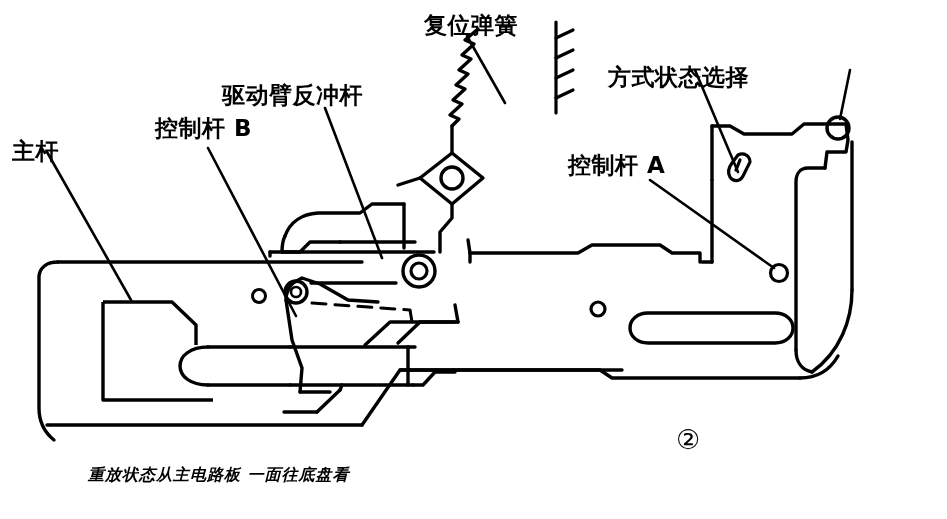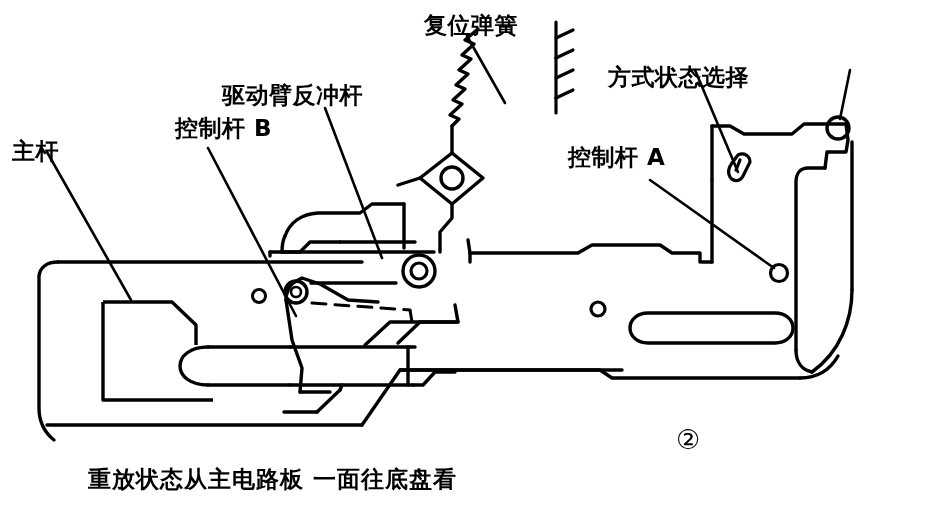--- a/index.html
+++ b/index.html
@@ -31,22 +31,23 @@
     font-weight: bold;
     white-space: pre;
     line-height: 1.18;
     letter-spacing: 0.5px;
   }
   .lbl-cn {
     font-family: "DejaVu Sans", "Liberation Sans", sans-serif;
     font-size: 23px;
   }
   .lbl-caption {
-    font-size: 23px;
+    font-size: 16px;
     letter-spacing: 1px;
+    font-style: italic;
   }
   .lbl-center {
     text-align: center;
   }
   .circled-num {
     position: absolute;
     font-size: 27px;
     font-family: "DejaVu Sans", "Liberation Sans", sans-serif;
     color: #000;
     line-height: 1;
@@ -216,30 +217,30 @@
       <line x1="467" y1="36" x2="505" y2="103"></line>
       <line x1="695" y1="70" x2="738" y2="172"></line>
       <line x1="850" y1="70" x2="840" y2="119"></line>
       <line x1="650" y1="180" x2="774" y2="268"></line>
     </g>
 
   </svg>
 
   <div class="lbl lbl-cn" style="left:12px; top:122px;margin-top:16px;">主杆</div>
 
-  <div class="lbl lbl-cn" style="left:155px; top:115px;margin-left:20px;">控制杆 B</div>
+  <div class="lbl lbl-cn" style="left:155px; top:115px;">控制杆 B</div>
 
   <div class="lbl lbl-cn" style="left:222px; top:82px;">驱动臂反冲杆</div>
 
   <div class="lbl lbl-cn" style="left:424px; top:12px;">复位弹簧</div>
 
   <div class="lbl lbl-cn lbl-center" style="left:608px; top:10px;">
     <div>方式状态选择</div>
   </div>
 
 
-  <div class="lbl lbl-cn" style="left:568px; top:144px;">控制杆 A</div>
+  <div class="lbl lbl-cn" style="left:568px; top:152px;">控制杆 A</div>
 
   <div class="circled-num" style="left:676px; top:426px;">②</div>
 
   <div class="lbl lbl-caption" style="left:88px; top:466px;">重放状态从主电路板 一面往底盘看</div>
 
 </div>
 
 </body></html>

